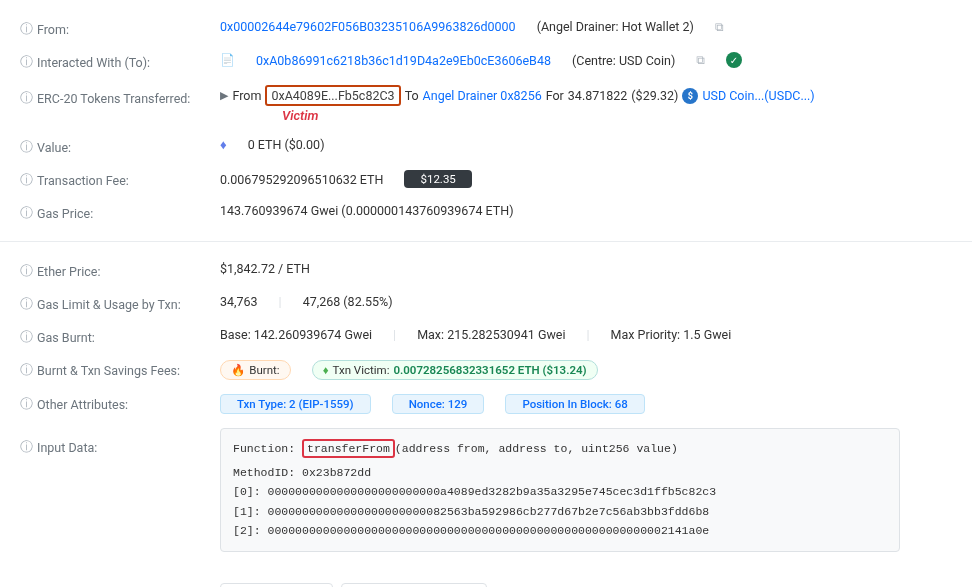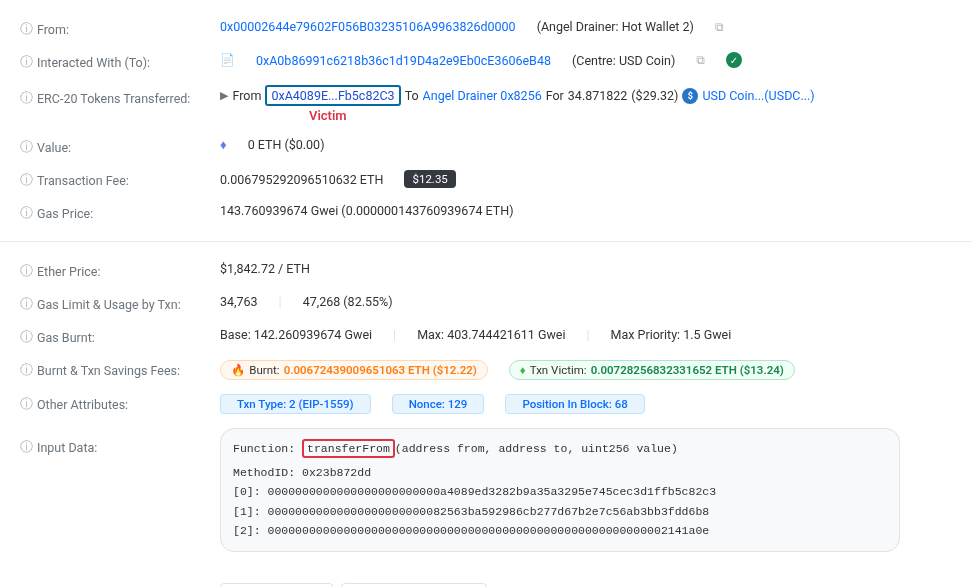--- a/index.html
+++ b/index.html
@@ -57,21 +57,21 @@
       border-radius: 4px;
       padding: 2px 16px;
       font-size: 11.5px;
       font-weight: 500;
     }
     .badge-dark {
       background: #343a40;
       color: #fff;
       border: none;
       border-radius: 4px;
-      padding: 2px 8px;
+      padding: 2px 16px;
       font-size: 11.5px;
     }
     .copy-icon {
       color: #adb5bd;
       font-size: 12px;
       cursor: pointer;
     }
     .eth-icon {
       color: #627eea;
       font-size: 13px;
@@ -88,35 +88,35 @@
       justify-content: center;
       width: 16px;
       height: 16px;
       background: #2775ca;
       border-radius: 50%;
       color: #fff;
       font-size: 9px;
       font-weight: bold;
     }
     .highlighted-address {
-      border: 2px solid #0369a1;
+      border: 2px solid #c2410c;
       padding: 1px 4px;
       border-radius: 3px;
-      color: #1d4ed8;
+      color: #404040;
     }
     .victim-label {
       color: #dc3545;
       font-weight: 600;
       font-size: 13px;
       position: relative;
     }
     .input-data-box {
       background: #f8f9fa;
       border: 1px solid #dee2e6;
-      border-radius: 14px;
+      border-radius: 4px;
       padding: 10px 12px;
       font-family: 'Courier New', monospace;
       font-size: 11.5px;
       color: #333;
       width: 680px;
       line-height: 1.7;
     }
     .function-line {
       margin-bottom: 4px;
     }
@@ -232,21 +232,21 @@
           <span>From</span>
           <span class="highlighted-address">0xA4089E...Fb5c82C3</span>
           <span>To</span>
           <a class="link">Angel Drainer 0x8256</a>
           <span>For</span>
           <span>34.871822</span>
           <span>($29.32)</span>
           <span class="usdc-icon">$</span>
           <a class="link">USD Coin...(USDC...)</a>
         </div>
-        <div style="margin-left: 89px;">
+        <div style="margin-left: 62px; font-style: italic;">
           <span class="victim-label">Victim</span>
         </div>
       </div>
     </div>
 
     <div class="row">
       <div class="label">
         <span class="label-icon">ⓘ</span>
         <span>Value:</span>
       </div>
@@ -304,36 +304,35 @@
     </div>
 
     <div class="row gas-fees-row">
       <div class="label">
         <span class="label-icon">ⓘ</span>
         <span>Gas Burnt:</span>
       </div>
       <div class="value">
         <span>Base: 142.260939674 Gwei</span>
         <span class="pipe">|</span>
-        <span>Max: 403.744421611 Gwei</span>
+        <span>Max: 215.282530941 Gwei</span>
         <span class="pipe">|</span>
         <span>Max Priority: 1.5 Gwei</span>
       </div>
     </div>
 
     <div class="row">
       <div class="label">
         <span class="label-icon">ⓘ</span>
         <span>Burnt &amp; Txn Savings Fees:</span>
       </div>
       <div class="value">
         <div class="burnt-badge">
           <span class="fire-icon">🔥</span>
           <span>Burnt:</span>
-          <span class="bold-orange">0.00672439009651063 ETH ($12.22)</span>
         </div>
         <div class="txn-savings-badge">
           <span class="diamond-icon">♦</span>
           <span>Txn Victim:</span>
           <span class="bold-green">0.00728256832331652 ETH ($13.24)</span>
         </div>
       </div>
     </div>
 
     <div class="row">

